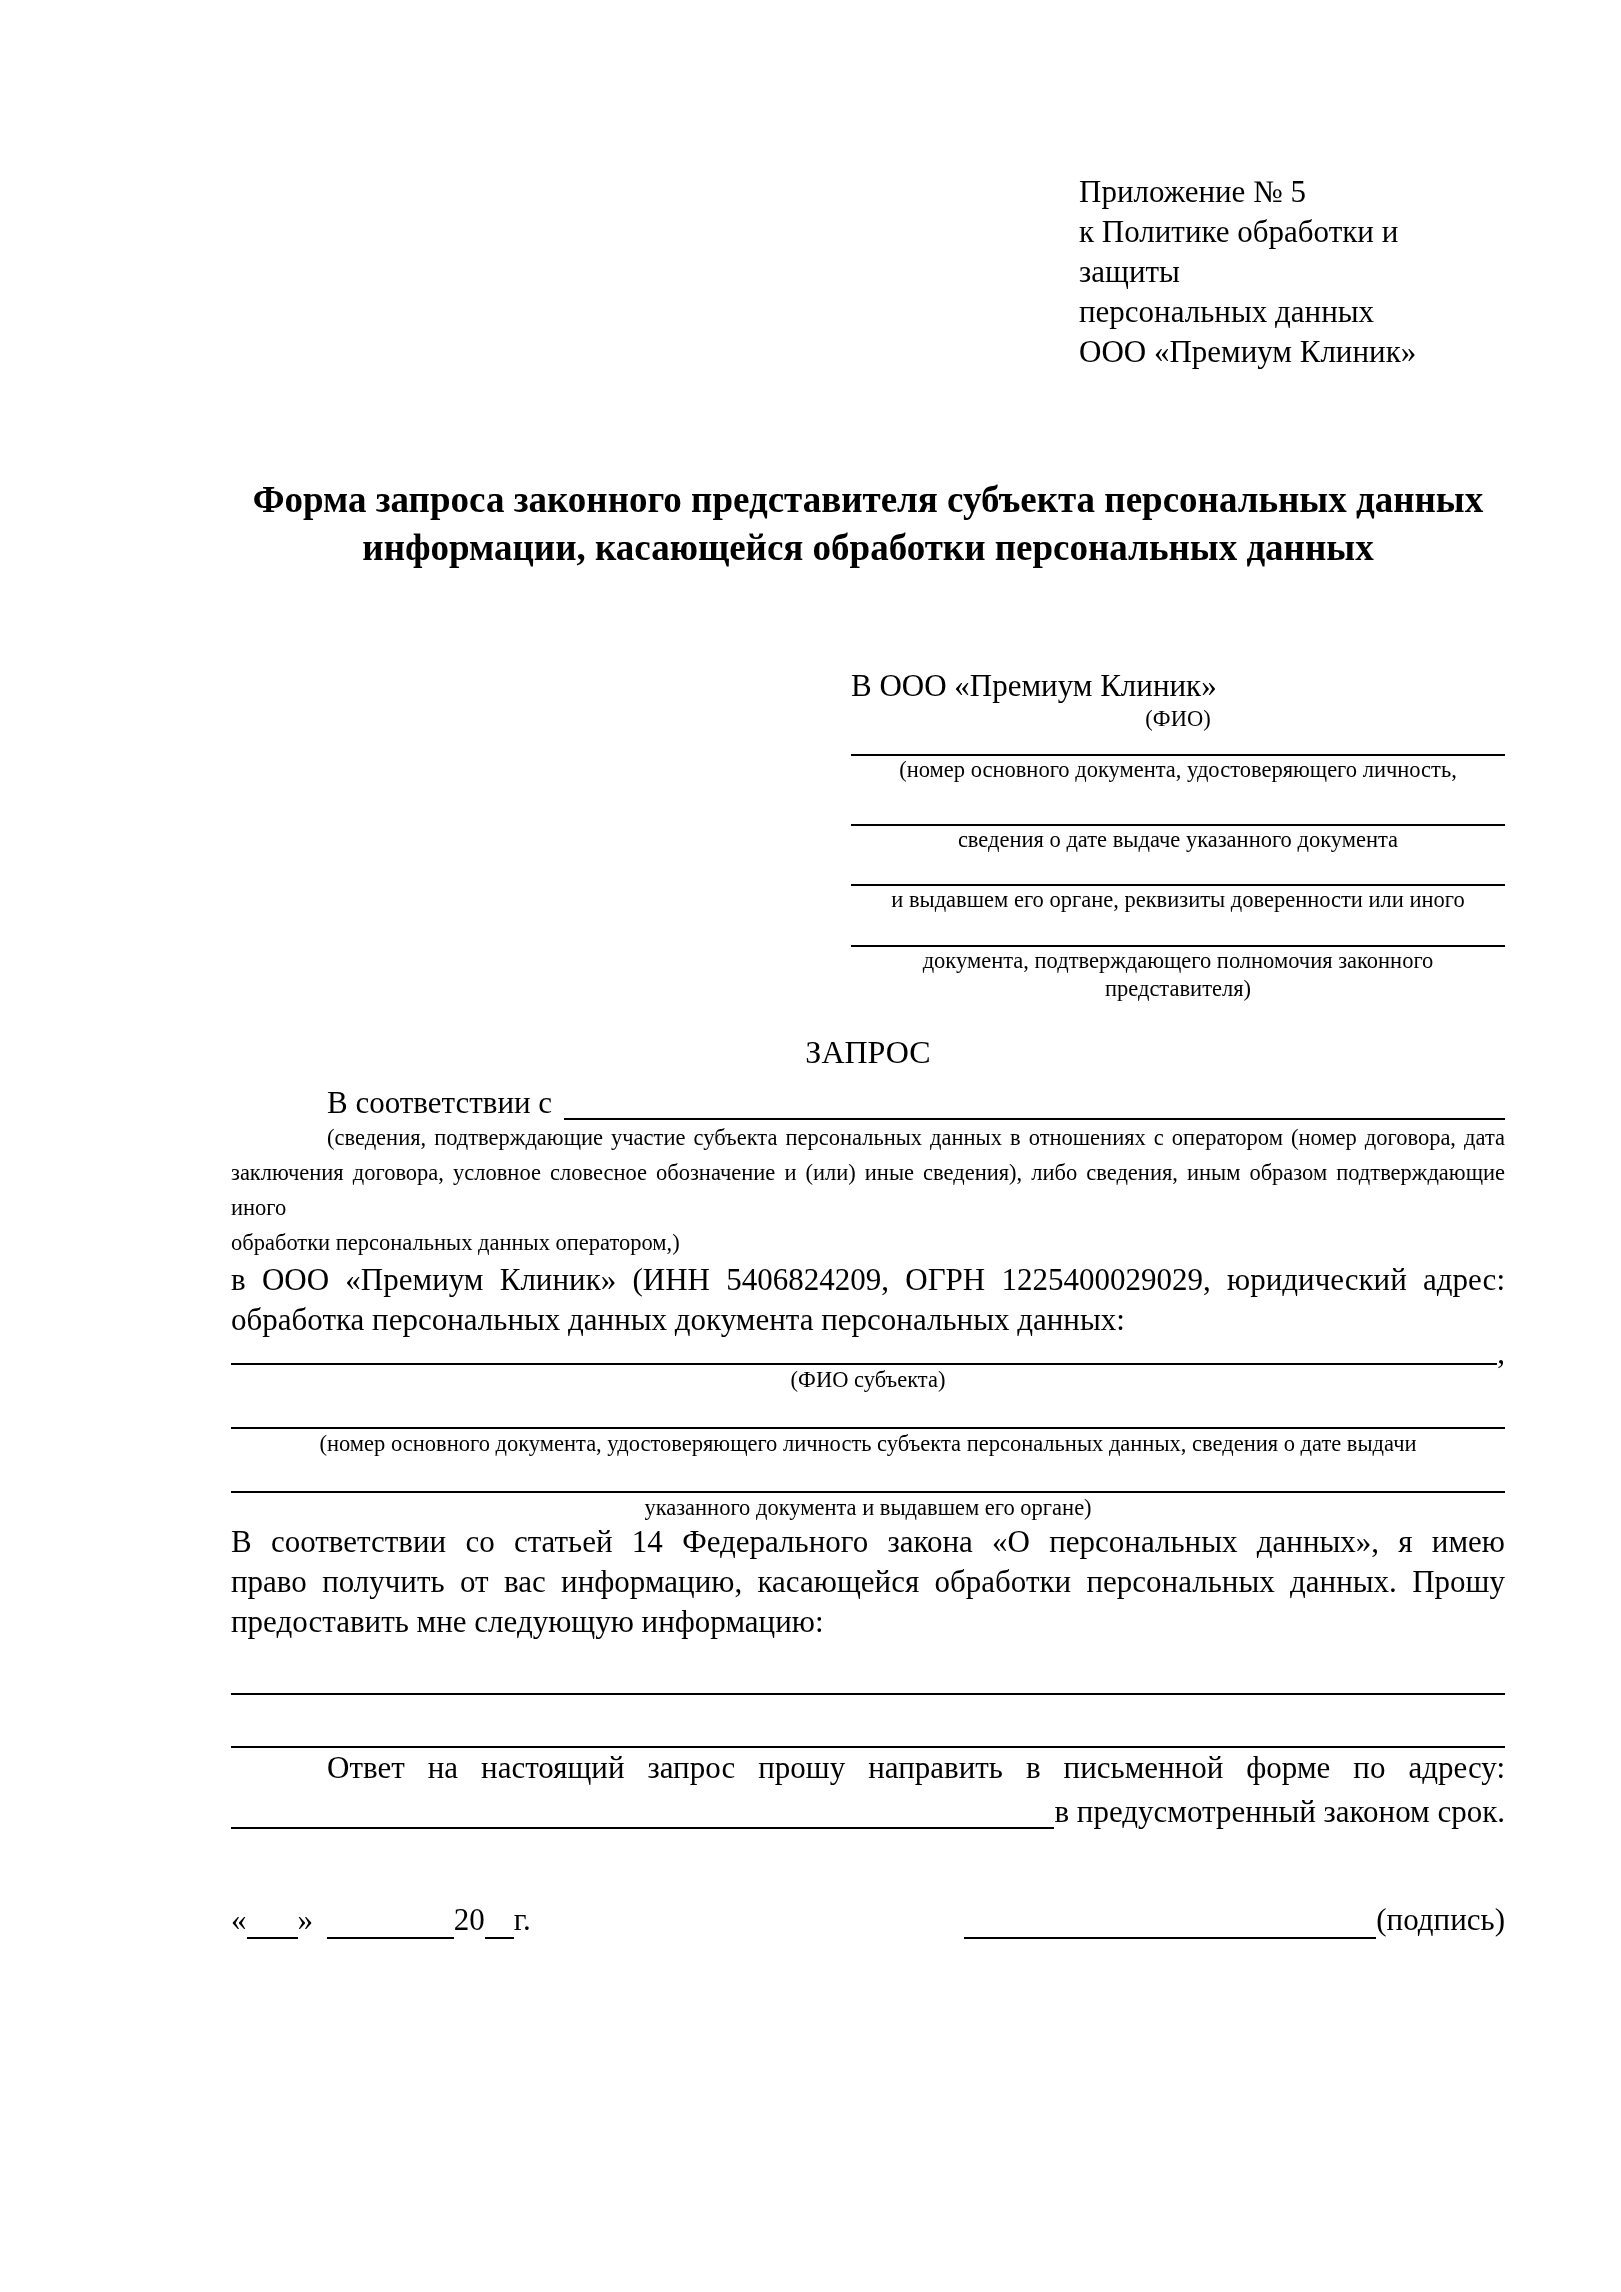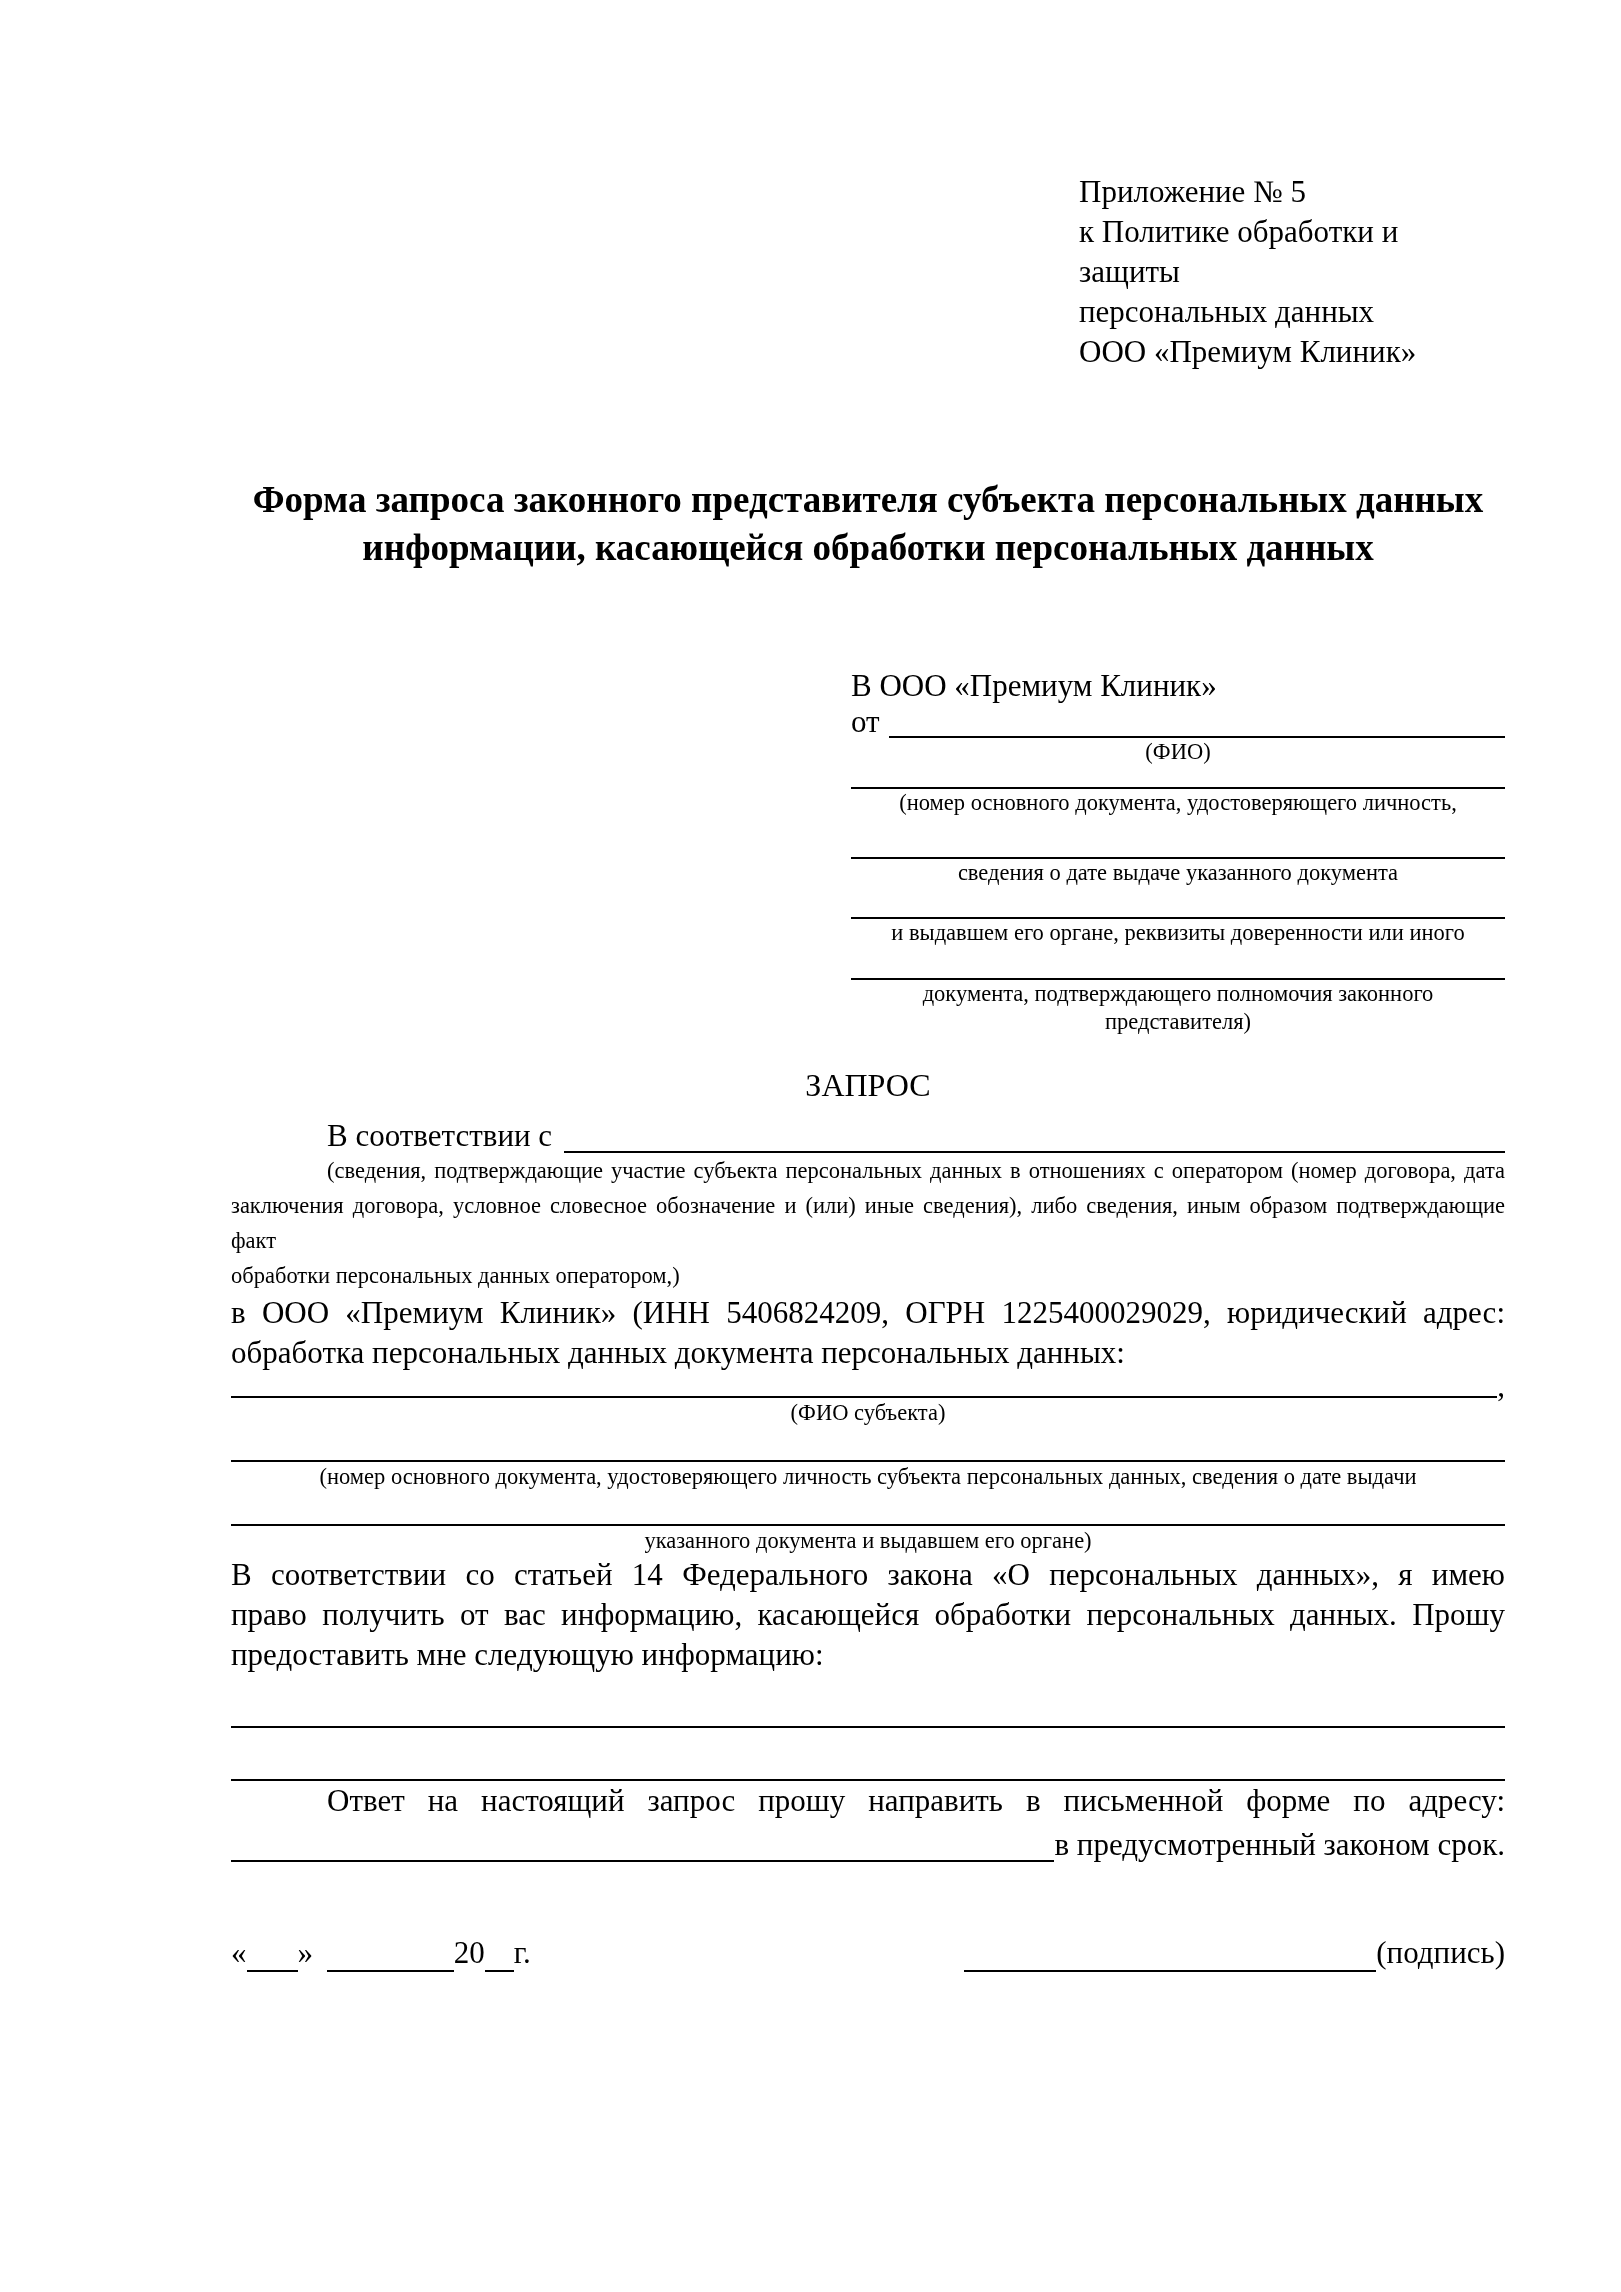--- a/index.html
+++ b/index.html
@@ -65,44 +65,40 @@
     <div>ООО «Премиум Клиник»</div>
   </div>
 
   <div class="title">
     <div>Форма запроса законного представителя субъекта персональных данных</div>
     <div>информации, касающейся обработки персональных данных</div>
   </div>
 
   <div class="addr">
     <div class="addr-to">В ООО «Премиум Клиник»</div>
-    <div class="flex-row from-row">
-      <span class="lbl">от</span>
-      <span class="bfill"></span>
-    </div>
     <div class="cap">(ФИО)</div>
     <div class="u u-a1"></div>
     <div class="cap">(номер основного документа, удостоверяющего личность,</div>
     <div class="u u-a2"></div>
     <div class="cap">сведения о дате выдаче указанного документа</div>
     <div class="u u-a3"></div>
     <div class="cap">и выдавшем его органе, реквизиты доверенности или иного</div>
     <div class="u u-a4"></div>
     <div class="cap">документа, подтверждающего полномочия законного представителя)</div>
   </div>
 
   <div class="zapros">ЗАПРОС</div>
 
   <div class="flex-row intro-row">
     <span class="lbl">В соответствии с</span>
     <span class="bfill"></span>
   </div>
 
   <div class="sline first">(сведения, подтверждающие участие субъекта персональных данных в отношениях с оператором (номер договора, дата</div>
-  <div class="sline">заключения договора, условное словесное обозначение и (или) иные сведения), либо сведения, иным образом подтверждающие факт</div>
+  <div class="sline">заключения договора, условное словесное обозначение и (или) иные сведения), либо сведения, иным образом подтверждающие иного</div>
   <div class="sline last">обработки персональных данных оператором,)</div>
 
   <div class="bline">в ООО «Премиум Клиник» (ИНН 5406824209, ОГРН 1225400029029, юридический адрес:</div>
   <div class="bline last">обработка персональных данных документа персональных данных:</div>
 
   <div class="flex-row comma-row">
     <span class="bfill"></span>
     <span class="comma">,</span>
   </div>
   <div class="ccap">(ФИО субъекта)</div>

